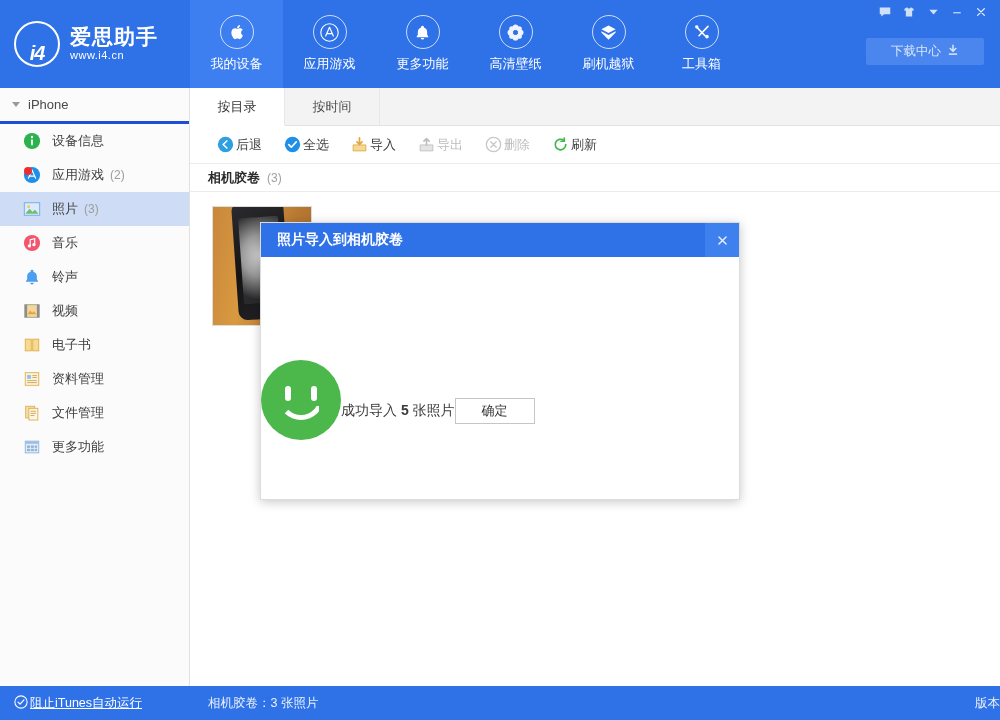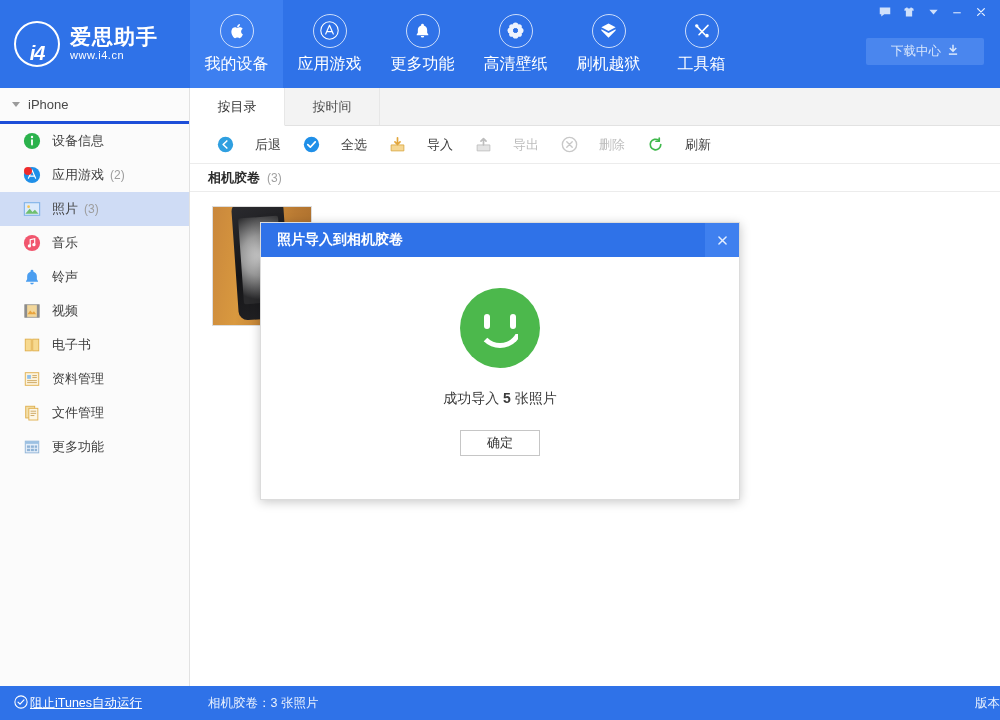--- a/index.html
+++ b/index.html
@@ -38,21 +38,21 @@
     color:#e9f0fd;
   }
   .nav-item.active { background:#3d7ff0; }
   .nav-ico {
     width:34px; height:34px; border-radius:50%;
     border:1.5px solid rgba(255,255,255,.75);
     display:flex; align-items:center; justify-content:center;
     margin-bottom:6px;
   }
   .nav-ico svg { display:block; }
-  .nav-label { font-size:16px; color:#fff; }
+  .nav-label { font-size:13px; color:#fff; }
 
   .wincontrols {
     position:absolute; right:8px; top:3px; display:flex; gap:2px;
   }
   .wc {
     width:22px; height:18px; display:flex; align-items:center;
     justify-content:center; cursor:pointer; color:#cfe0fb;
   }
 
   .dlcenter {
@@ -110,21 +110,21 @@
   .tab.active {
     background:#fff; color:#333; border-bottom:1px solid #fff;
     margin-bottom:-1px;
   }
 
   .toolbar {
     height:38px; display:flex; align-items:center; padding-left:18px;
     gap:4px; border-bottom:1px solid #ececec; background:#fff;
   }
   .tb-btn {
-    display:flex; align-items:center; gap:21px; padding:4px 9px;
+    display:flex; align-items:center; gap:2px; padding:4px 9px;
     cursor:pointer; font-size:13px; color:#3d3d3d; border-radius:2px;
   }
   .tb-btn.disabled { color:#bdbdbd; cursor:default; }
   .tb-ico { width:17px; height:17px; display:block; }
 
   .section-head {
     height:28px; display:flex; align-items:center; padding-left:18px;
     border-bottom:1px solid #ececec; background:#fff;
   }
   .section-title { font-size:13px; font-weight:bold; color:#2b2b2b; }
@@ -161,22 +161,22 @@
     height:34px; background:#2f72e8; display:flex; align-items:center;
     padding-left:16px; position:relative;text-align:right;
   }
   .modal-title { color:#fff; font-size:14px; font-weight:bold; }
   .modal-close {
     position:absolute; right:0; top:0; width:34px; height:34px;
     display:flex; align-items:center; justify-content:center;
     background:#3f80ef; color:#e5efff; font-size:15px; cursor:pointer;
   }
   .modal-body {
-    height:243px; display:flex; flex-direction:column;
-    align-items:center; padding-top:31px;
+    height:243px; display:flex; flex-direction:row;
+    align-items:center; padding-top:42px;
   }
   .smiley {
     width:80px; height:80px; border-radius:50%; background:#4cb84c;
     position:relative;
   }
   .smiley .eye {
     position:absolute; top:26px; width:6px; height:15px;
     background:#fff; border-radius:3px;
   }
   .smiley .eye.l { left:24px; }

